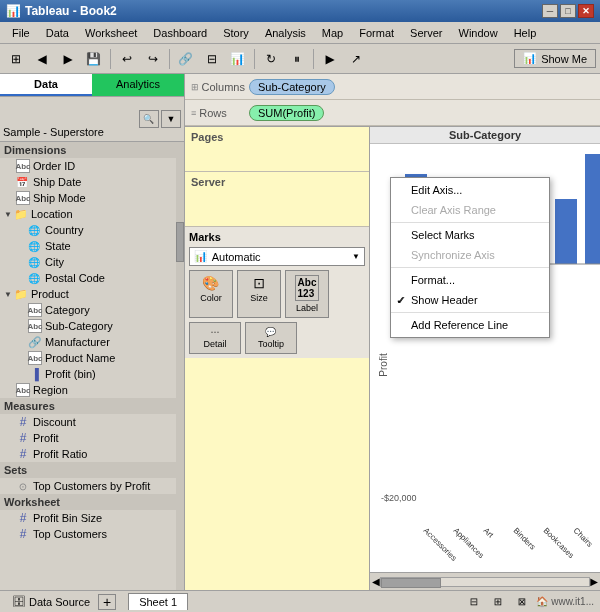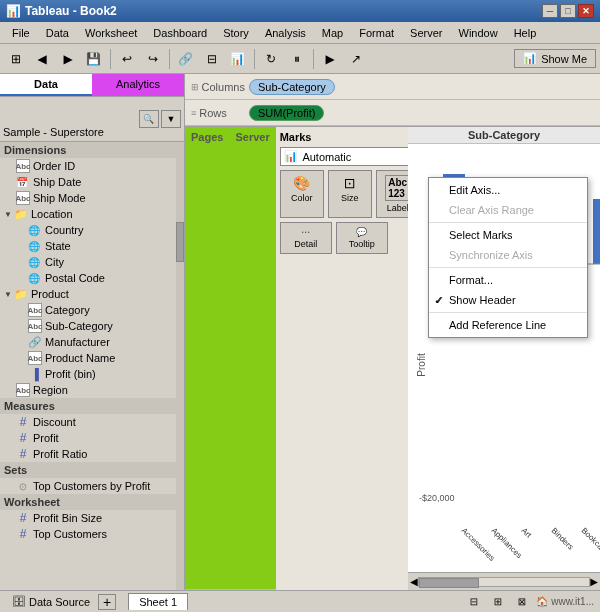--- a/index.html
+++ b/index.html
@@ -23,21 +23,21 @@
     .toolbar-btn { width: 24px; height: 24px; background: #d4d0c8; border: 1px solid transparent; display: flex; align-items: center; justify-content: center; cursor: pointer; font-size: 12px; }
     .toolbar-sep { width: 1px; height: 20px; background: #a0a0a0; margin: 0 2px; }
     .show-me-btn { background: #d4d0c8; border: 1px solid #888; padding: 2px 8px; display: flex; align-items: center; gap: 4px; cursor: pointer; font-size: 11px; margin-left: auto; }
     
     
     .main { display: flex; height: calc(612px - 22px - 22px - 30px - 22px); }
     
     
     .left-panel { width: 185px; background: #d4d0c8; border-right: 1px solid #a0a0a0; display: flex; flex-direction: column; }
     .panel-tabs { display: flex; border-bottom: 1px solid #a0a0a0; }
-    .panel-tab { flex: 1; padding: 4px 8px; font-size: 11px; cursor: pointer; text-align: center; background: #d946ef; border: none; }
+    .panel-tab { flex: 1; padding: 4px 8px; font-size: 11px; cursor: pointer; text-align: center; background: #22c55e; border: none; }
     .panel-tab.active { background: white; border-bottom: 2px solid #316ac5; font-weight: bold; }
     .search-bar { display: flex; align-items: center; padding: 3px; border-bottom: 1px solid #a0a0a0; }
     .search-icon-btn { width: 20px; height: 18px; background: #d4d0c8; border: 1px solid #888; display: flex; align-items: center; justify-content: center; cursor: pointer; font-size: 9px; }
     
     .data-source-label { padding: 4px 6px; font-weight: bold; font-size: 11px; margin-top: 26px; }
     
     .section-header { padding: 2px 4px; font-size: 11px; font-weight: bold; color: #333; background: #c8c4bc; }
     
     .tree-item { display: flex; align-items: center; padding: 1px 4px; cursor: pointer; font-size: 11px; }
     .tree-item .indent { display: inline-block; width: 12px; }
@@ -46,21 +46,21 @@
     .icon-abc { font-size: 8px; font-weight: bold; color: #666; background: #fff; border: 1px solid #999; padding: 0 1px; }
     .icon-hash { color: #45a; font-size: 12px; }
     .icon-globe { color: #666; font-size: 10px; }
     .icon-folder { color: #8B6914; font-size: 11px; }
     .icon-paperclip { color: #666; font-size: 11px; }
     .icon-bar { color: #45a; font-size: 11px; }
     .expand-arrow { font-size: 8px; margin-right: 2px; color: #444; }
     .shelf-row { display: flex; align-items: center; padding: 3px 6px; border-bottom: 1px solid #c0bbb0; min-height: 26px; }
     .shelf-label { font-size: 11px; color: #555; width: 55px; display: flex; align-items: center; gap: 3px; }
     .shelf-pill { background: #a8c8e8; border: 1px solid #6a9ac0; border-radius: 10px; padding: 1px 8px; font-size: 11px; color: #000; margin: 1px 3px; }
-    .shelf-pill.green { background: #15803d; border-color: #5a9a5a; }
+    .shelf-pill.green { background: #86efac; border-color: #5a9a5a; }
     
     
     .viz-area { flex: 1; position: relative; background: white; overflow: hidden; }
     .viz-header { background: #e8e8e8; border-bottom: 1px solid #c0c0c0; padding: 2px 6px; font-size: 11px; font-weight: bold; text-align: center; color: #333; }
     
     
     .chart-container { position: relative; width: 100%; height: calc(100% - 22px); overflow: hidden; }
     .chart-y-label { position: absolute; left: 2px; top: 50%; transform: translateY(-50%) rotate(-90deg); font-size: 10px; color: #555; white-space: nowrap; }
     .y-axis-label-neg { position: absolute; bottom: 82px; left: 11px; font-size: 9px; color: #555; }
     
@@ -294,21 +294,21 @@
         <div class="shelf-label">
           <span style="color:#888; font-size:9px;">≡</span>
           <span>Rows</span>
         </div>
         <div class="shelf-pill green">SUM(Profit)</div>
       </div>
     </div>
 
     <div style="display:flex; flex:1; overflow:hidden;">
 
-      <div style="width:223px; display:flex; flex-direction:row; background:#84cc16; border-right:1px solid #a0a0a0;">
+      <div style="width:185px; display:flex; flex-direction:column; background:#fef9c3; border-right:1px solid #a0a0a0;">
 
         <div class="section-box">
           <div class="section-box-title">Pages</div>
           <div style="height:20px;"></div>
         </div>
 
         <div class="section-box">
           <div class="section-box-title">Server</div>
           <div style="height:30px;"></div>
         </div>

